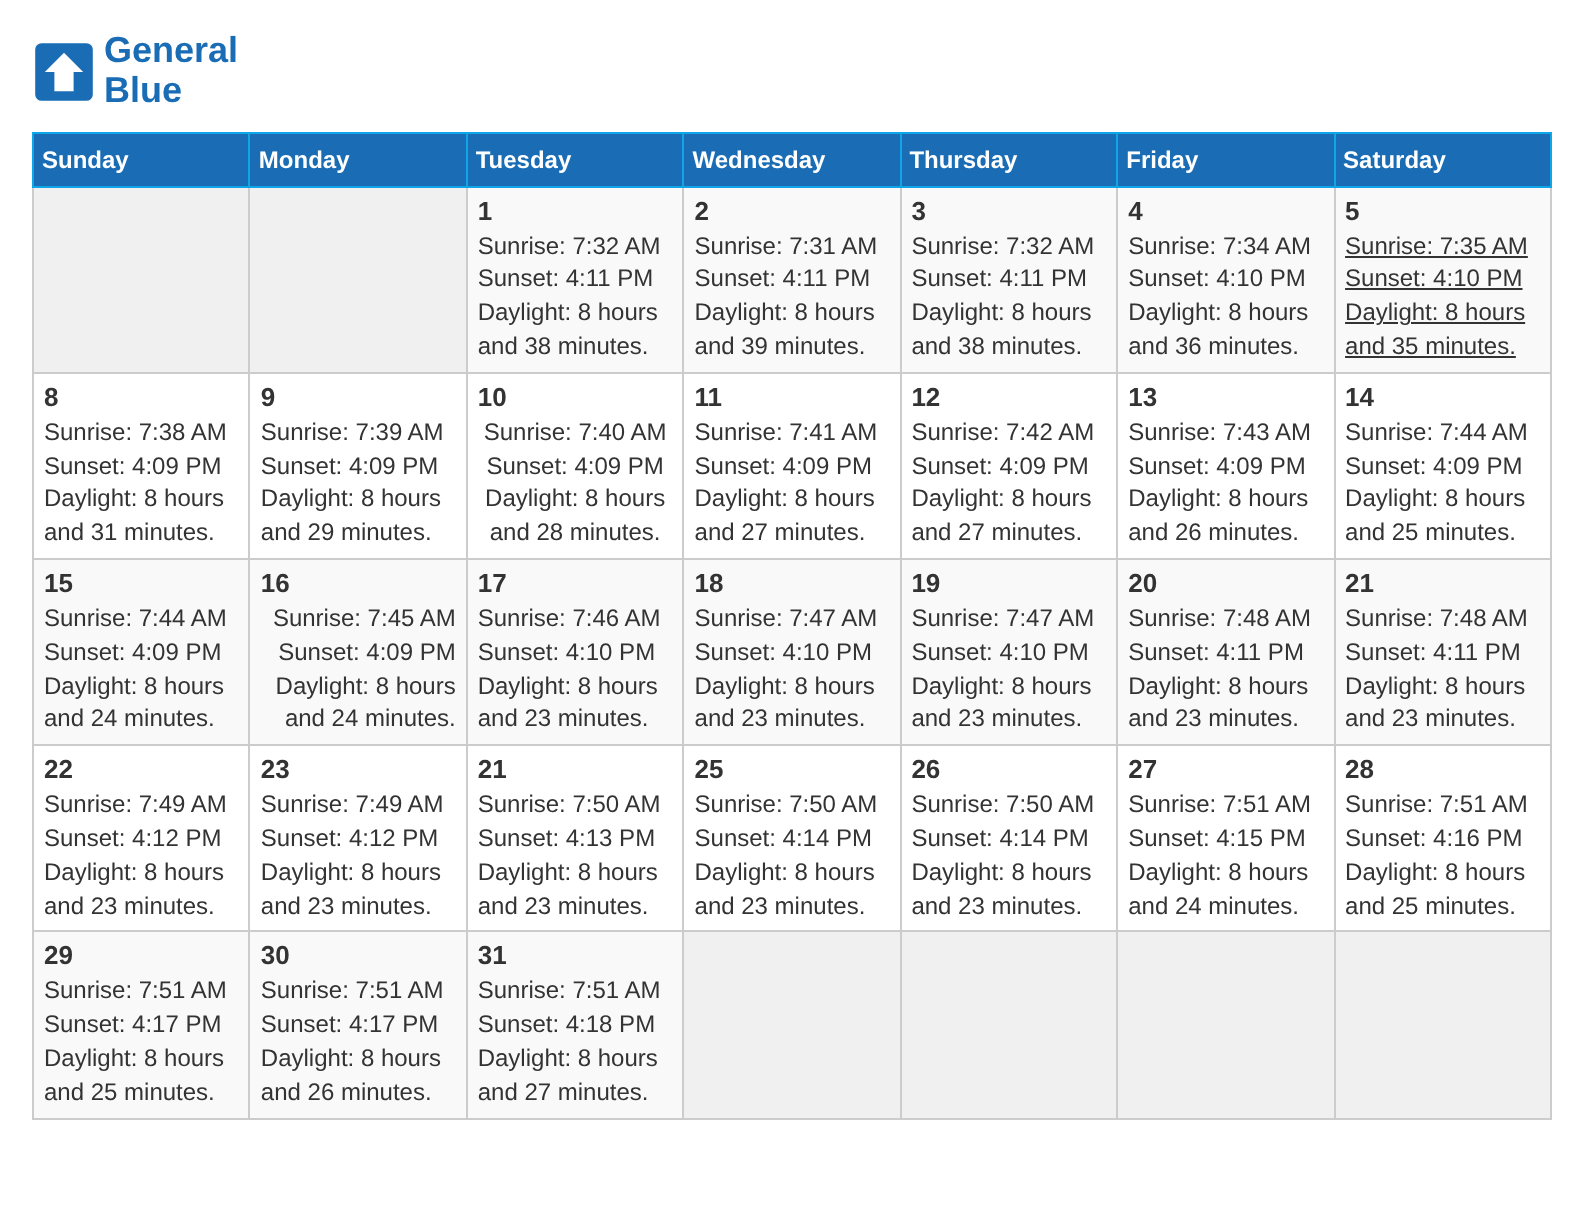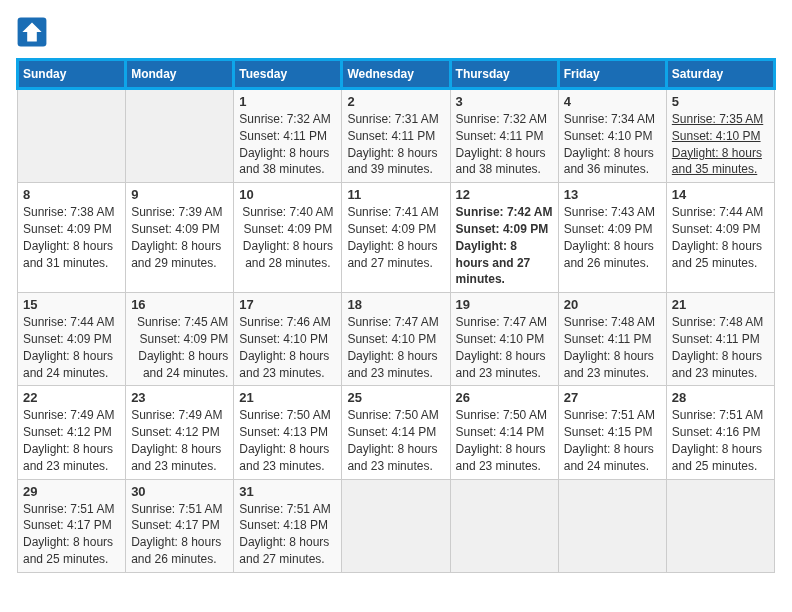--- a/index.html
+++ b/index.html
@@ -50,21 +50,21 @@
       width: 100%;
       border-collapse: collapse;
       font-size: 11px;
     }
     thead tr th {
       background-color: #1a6db5;
       color: #fff;
       padding: 6px 4px;
       font-size: 12px;
       font-weight: bold;
-      border: 3px solid #0ea5e9;
+      border: 1px solid #0ea5e9;
       text-align: left;
     }
     tbody tr td {
       vertical-align: top;
       padding: 4px 5px;
       border: 1px solid #ccc;
       width: 108px;
       min-height: 80px;
       background: #fff;
     }
@@ -89,20 +89,24 @@
   </style>
 </head>
 <body>
 
 <div class="header">
   <div class="logo">
     <svg class="logo-icon" viewBox="0 0 40 40">
       <rect x="2" y="2" width="36" height="36" rx="4" fill="#1a6db5"></rect>
       <polygon points="20,8 32,20 26,20 26,32 14,32 14,20 8,20" fill="white"></polygon>
     </svg>
+    <div class="logo-text">
+      <div><span>General</span></div>
+      <div><span style="color:#1a6db5">Blue</span></div>
+    </div>
   </div>
   <div class="title-block">
     <div class="month-title"></div>
     <div class="subtitle"></div>
   </div>
 </div>
 
 <table>
   <thead>
     <tr id="header-row">
@@ -170,21 +174,21 @@
 Daylight: 8 hours and 28 minutes.</div>
         </td>
         <td>
           <span class="day-number">11</span>
           <div class="day-info" style="white-space: pre-line;">Sunrise: 7:41 AM
 Sunset: 4:09 PM
 Daylight: 8 hours and 27 minutes.</div>
         </td>
         <td>
           <span class="day-number">12</span>
-          <div class="day-info" style="white-space: pre-line; font-weight: bold;">Sunrise: 7:42 AM
+          <div class="day-info" style="white-space: pre-line;">Sunrise: 7:42 AM
 Sunset: 4:09 PM
 Daylight: 8 hours and 27 minutes.</div>
         </td>
         <td>
           <span class="day-number">13</span>
           <div class="day-info" style="white-space: pre-line;">Sunrise: 7:43 AM
 Sunset: 4:09 PM
 Daylight: 8 hours and 26 minutes.</div>
         </td>
         <td>

